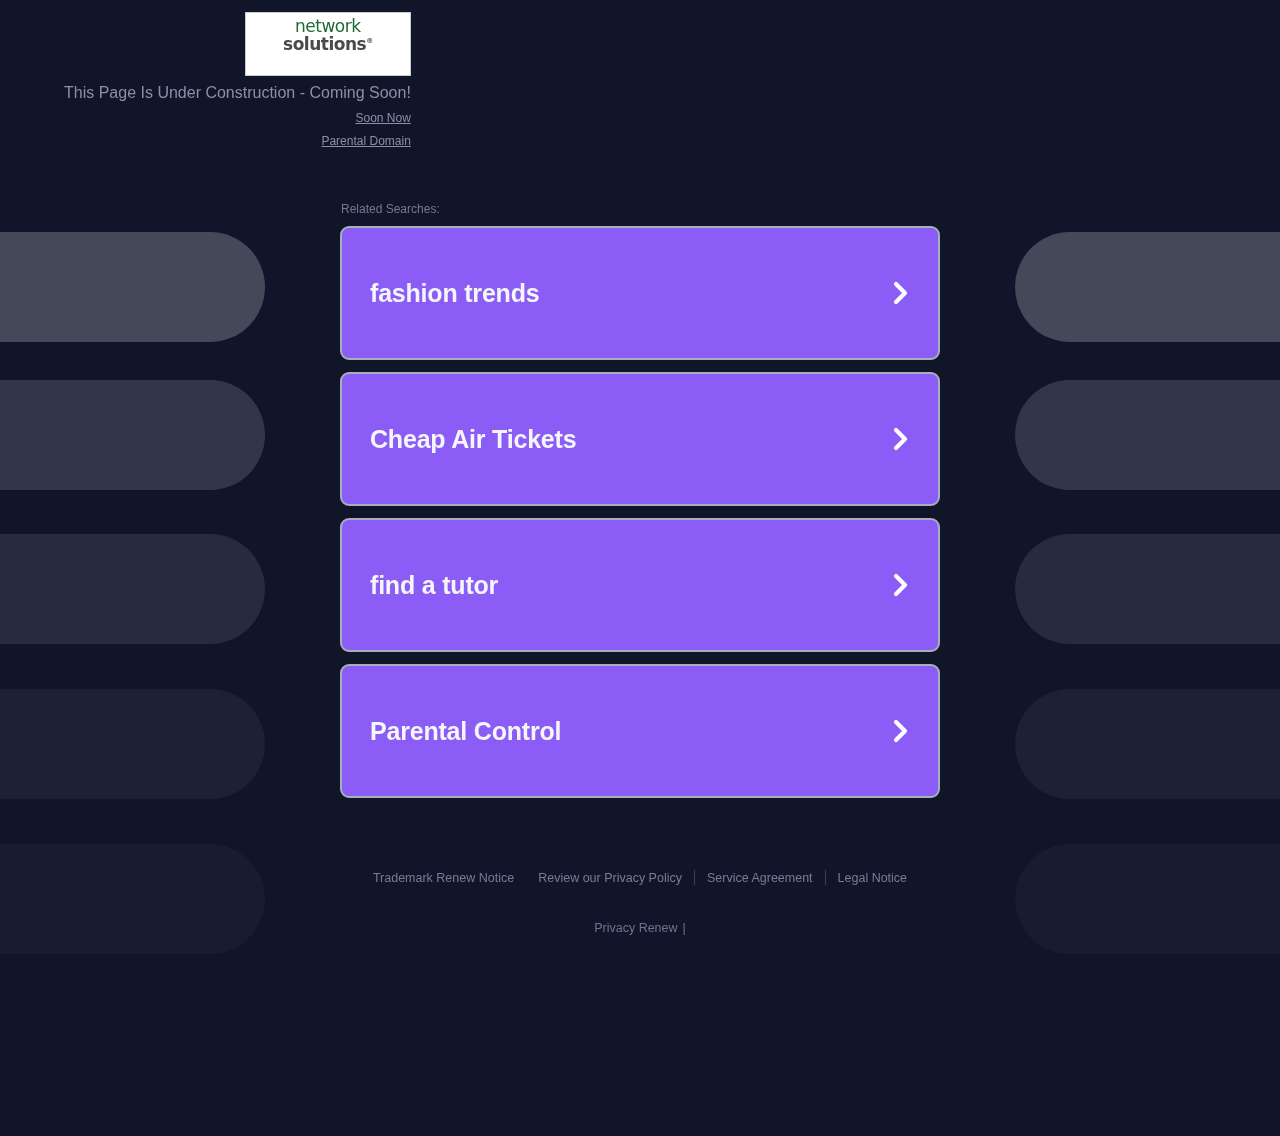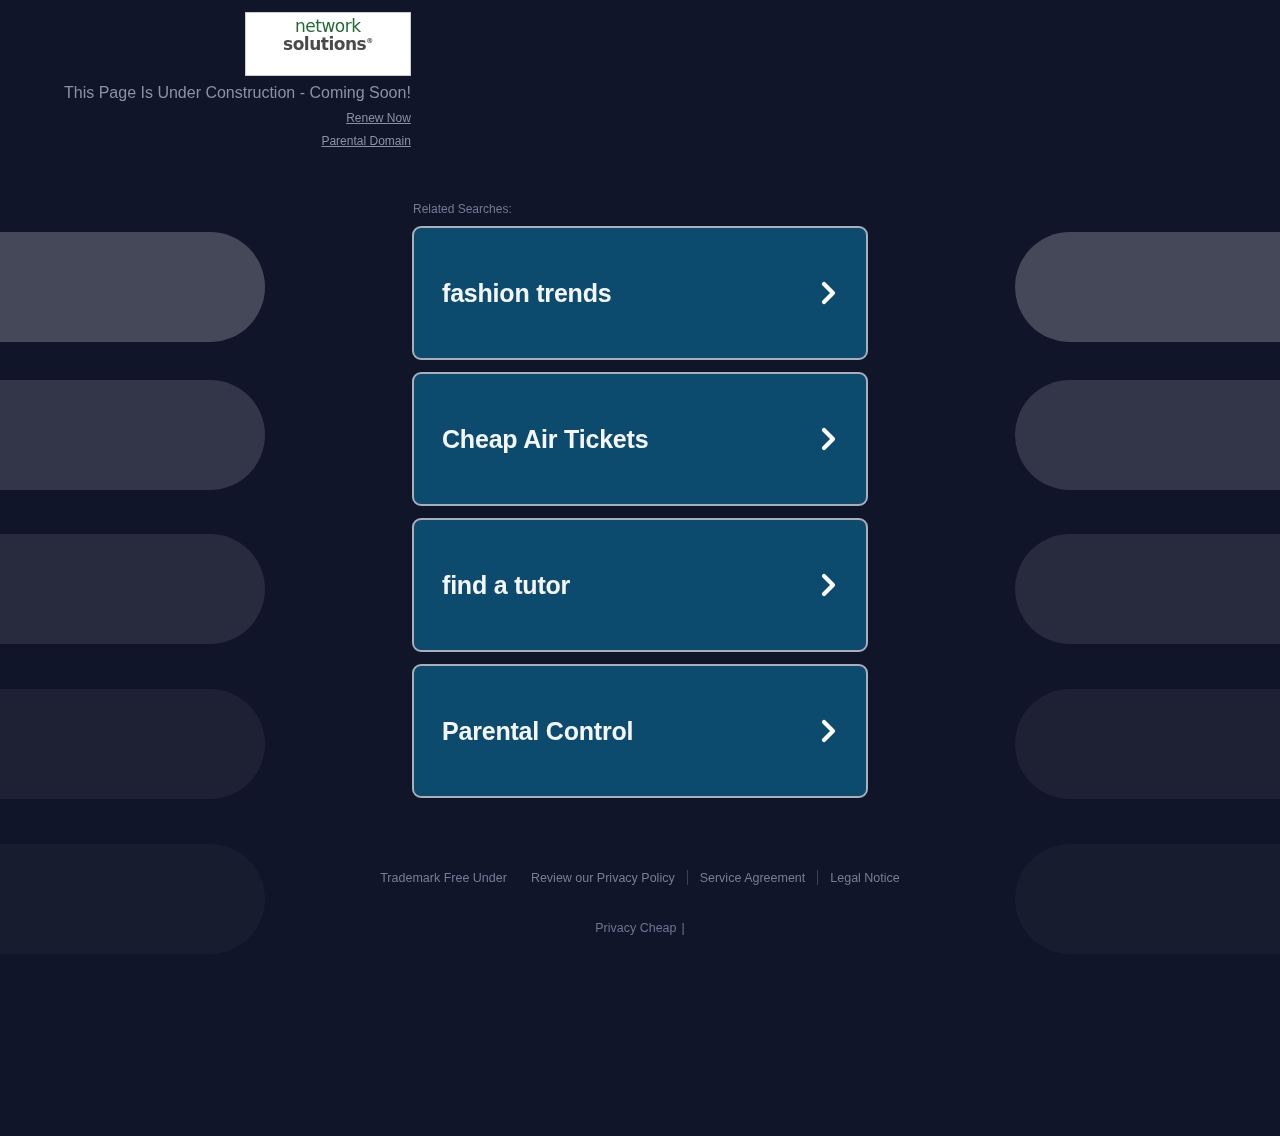--- a/index.html
+++ b/index.html
@@ -114,34 +114,34 @@
     font-size: 12px;
     text-decoration: underline;
     margin-top: 9px;
     cursor: pointer;
   }
 
   
   .main {
     position: relative;
     z-index: 5;
-    width: 456px;
+    width: 600px;
     margin: 0 auto;
     padding-top: 52px;
   }
   .related-label {
     color: #737a94;
     font-size: 12px;
     margin: 0 0 10px 1px;
   }
   .card {
     position: relative;
     border: 2px solid #a9aeb8;
     border-radius: 9px;
-    background: #0c4a6e;
+    background: #8b5cf6;
     height: 134px;
     margin-bottom: 12px;
     display: flex;
     align-items: center;
     justify-content: space-between;
     padding: 0 24px 0 28px;
     cursor: pointer;
   }
   .card-label {
     color: #f4f6fa;
@@ -222,21 +222,21 @@
     </div>
 
   <div class="header">
 
     <div class="header-right">
       <div class="ns-logo">
         <span class="ns-net">network</span>
         <span class="ns-sol"><span>solutions</span><sup>®</sup></span>
       </div>
       <div class="construction-note">This Page Is Under Construction - Coming Soon!</div>
-      <a class="header-link">Renew Now</a>
+      <a class="header-link">Soon Now</a>
       <a class="header-link">Parental Domain</a>
     </div>
   </div>
 
   <div class="main">
     <div class="related-label">Related Searches:</div>
 
     <div class="card">
       <span class="card-label">fashion trends</span>
       <svg class="chevron" viewBox="0 0 26 30" fill="none" xmlns="http://www.w3.org/2000/svg">
@@ -262,25 +262,25 @@
     <div class="card">
       <span class="card-label">Parental Control</span>
       <svg class="chevron" viewBox="0 0 26 30" fill="none" xmlns="http://www.w3.org/2000/svg">
         <path d="M8 6 L17 15 L8 24" stroke="#ffffff" stroke-width="4.2" stroke-linecap="round" stroke-linejoin="round"></path>
       </svg>
     </div>
   </div>
 
   <div class="footer">
     <div class="footer-links">
-      <a class="footer-link">Trademark Free Under</a>
+      <a class="footer-link">Trademark Renew Notice</a>
       <a class="footer-link">Review our Privacy Policy</a>
       <span class="footer-sep"></span>
       <a class="footer-link">Service Agreement</a>
       <span class="footer-sep"></span>
       <a class="footer-link">Legal Notice</a>
     </div>
     <div class="footer-bottom">
-      <a class="fb-link">Privacy Cheap</a><span class="fb-pipe">|</span>
+      <a class="fb-link">Privacy Renew</a><span class="fb-pipe">|</span>
     </div>
   </div>
 
 </div>
 
 </body></html>

